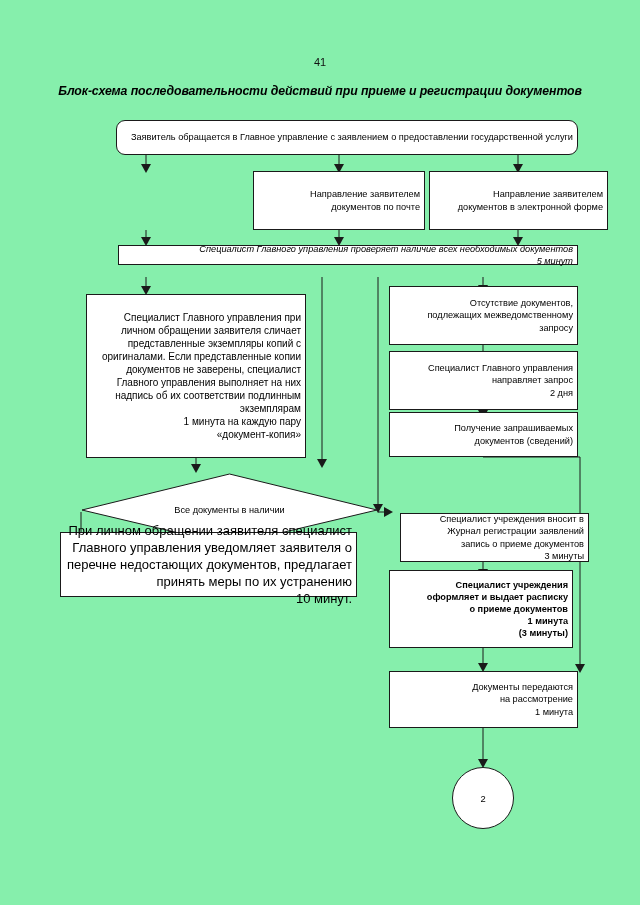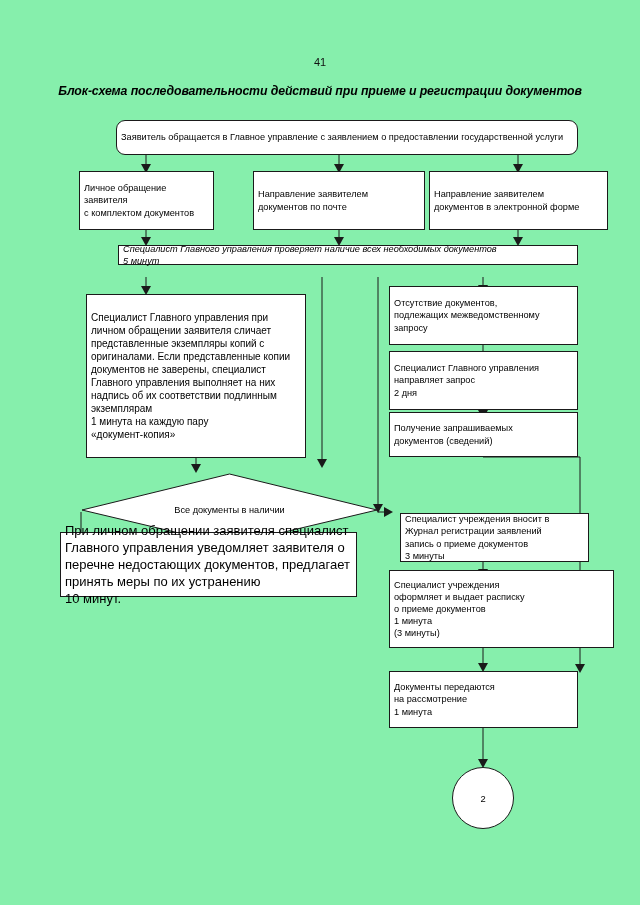--- a/index.html
+++ b/index.html
@@ -42,21 +42,21 @@
   }
   
   .node {
     position: absolute;
     box-sizing: border-box;
     border: 1px solid #1a1a1a;
     background: #ffffff;
     display: flex;
     align-items: center;
     justify-content: center;
-    text-align: left;
+    text-align: right;
     font-size: 9.2px;
     line-height: 1.32;
     color: #000;
     padding: 2px 4px;
   }
   .node.rounded { border-radius: 9px; }
   .node .txt { white-space: pre-line; display: block; width: 100%; }
 
   .diamond-wrap {
     position: absolute;
@@ -164,24 +164,20 @@
     <polygon points="478,663 488,663 483,672"></polygon>
 
     <line x1="483" y1="728" x2="483" y2="760"></line>
     <polygon points="478,759 488,759 483,768"></polygon>
   </svg>
 
   <div class="node rounded" style="left:116px; top:120px; width:462px; height:35px;">
     <span class="txt">Заявитель обращается в Главное управление с заявлением о предоставлении государственной услуги</span>
   </div>
 
-  <div class="node" style="left:79px; top:171px; width:135px; height:59px;">
-    <span class="txt">Личное обращение заявителя
-с комплектом документов</span>
-  </div>
   <div class="node" style="left:253px; top:171px; width:172px; height:59px;">
     <span class="txt">Направление заявителем
 документов по почте</span>
   </div>
   <div class="node" style="left:429px; top:171px; width:179px; height:59px;">
     <span class="txt">Направление заявителем
 документов в электронной форме</span>
   </div>
 
   <div class="node" style="left:118px; top:245px; width:460px; height:20px;font-style:italic;">
@@ -223,21 +219,21 @@
     <span class="txt">При личном обращении заявителя специалист Главного управления уведомляет заявителя о перечне недостающих документов, предлагает принять меры по их устранению
 10 минут.</span>
   </div>
 
   <div class="node" style="left:389px; top:513px; width:189px; height:49px;margin-left:11px;">
     <span class="txt">Специалист учреждения вносит в
 Журнал регистрации заявлений
 запись о приеме документов
 3 минуты</span>
   </div>
-  <div class="node" style="left:389px; top:570px; width:225px; height:78px;">
+  <div class="node" style="left:389px; top:570px; width:184px; height:78px;font-weight:bold;">
     <span class="txt">Специалист учреждения
 оформляет и выдает расписку
 о приеме документов
 1 минута
 (3 минуты)</span>
   </div>
   <div class="node" style="left:389px; top:671px; width:189px; height:57px;">
     <span class="txt">Документы передаются
 на рассмотрение
 1 минута</span>

